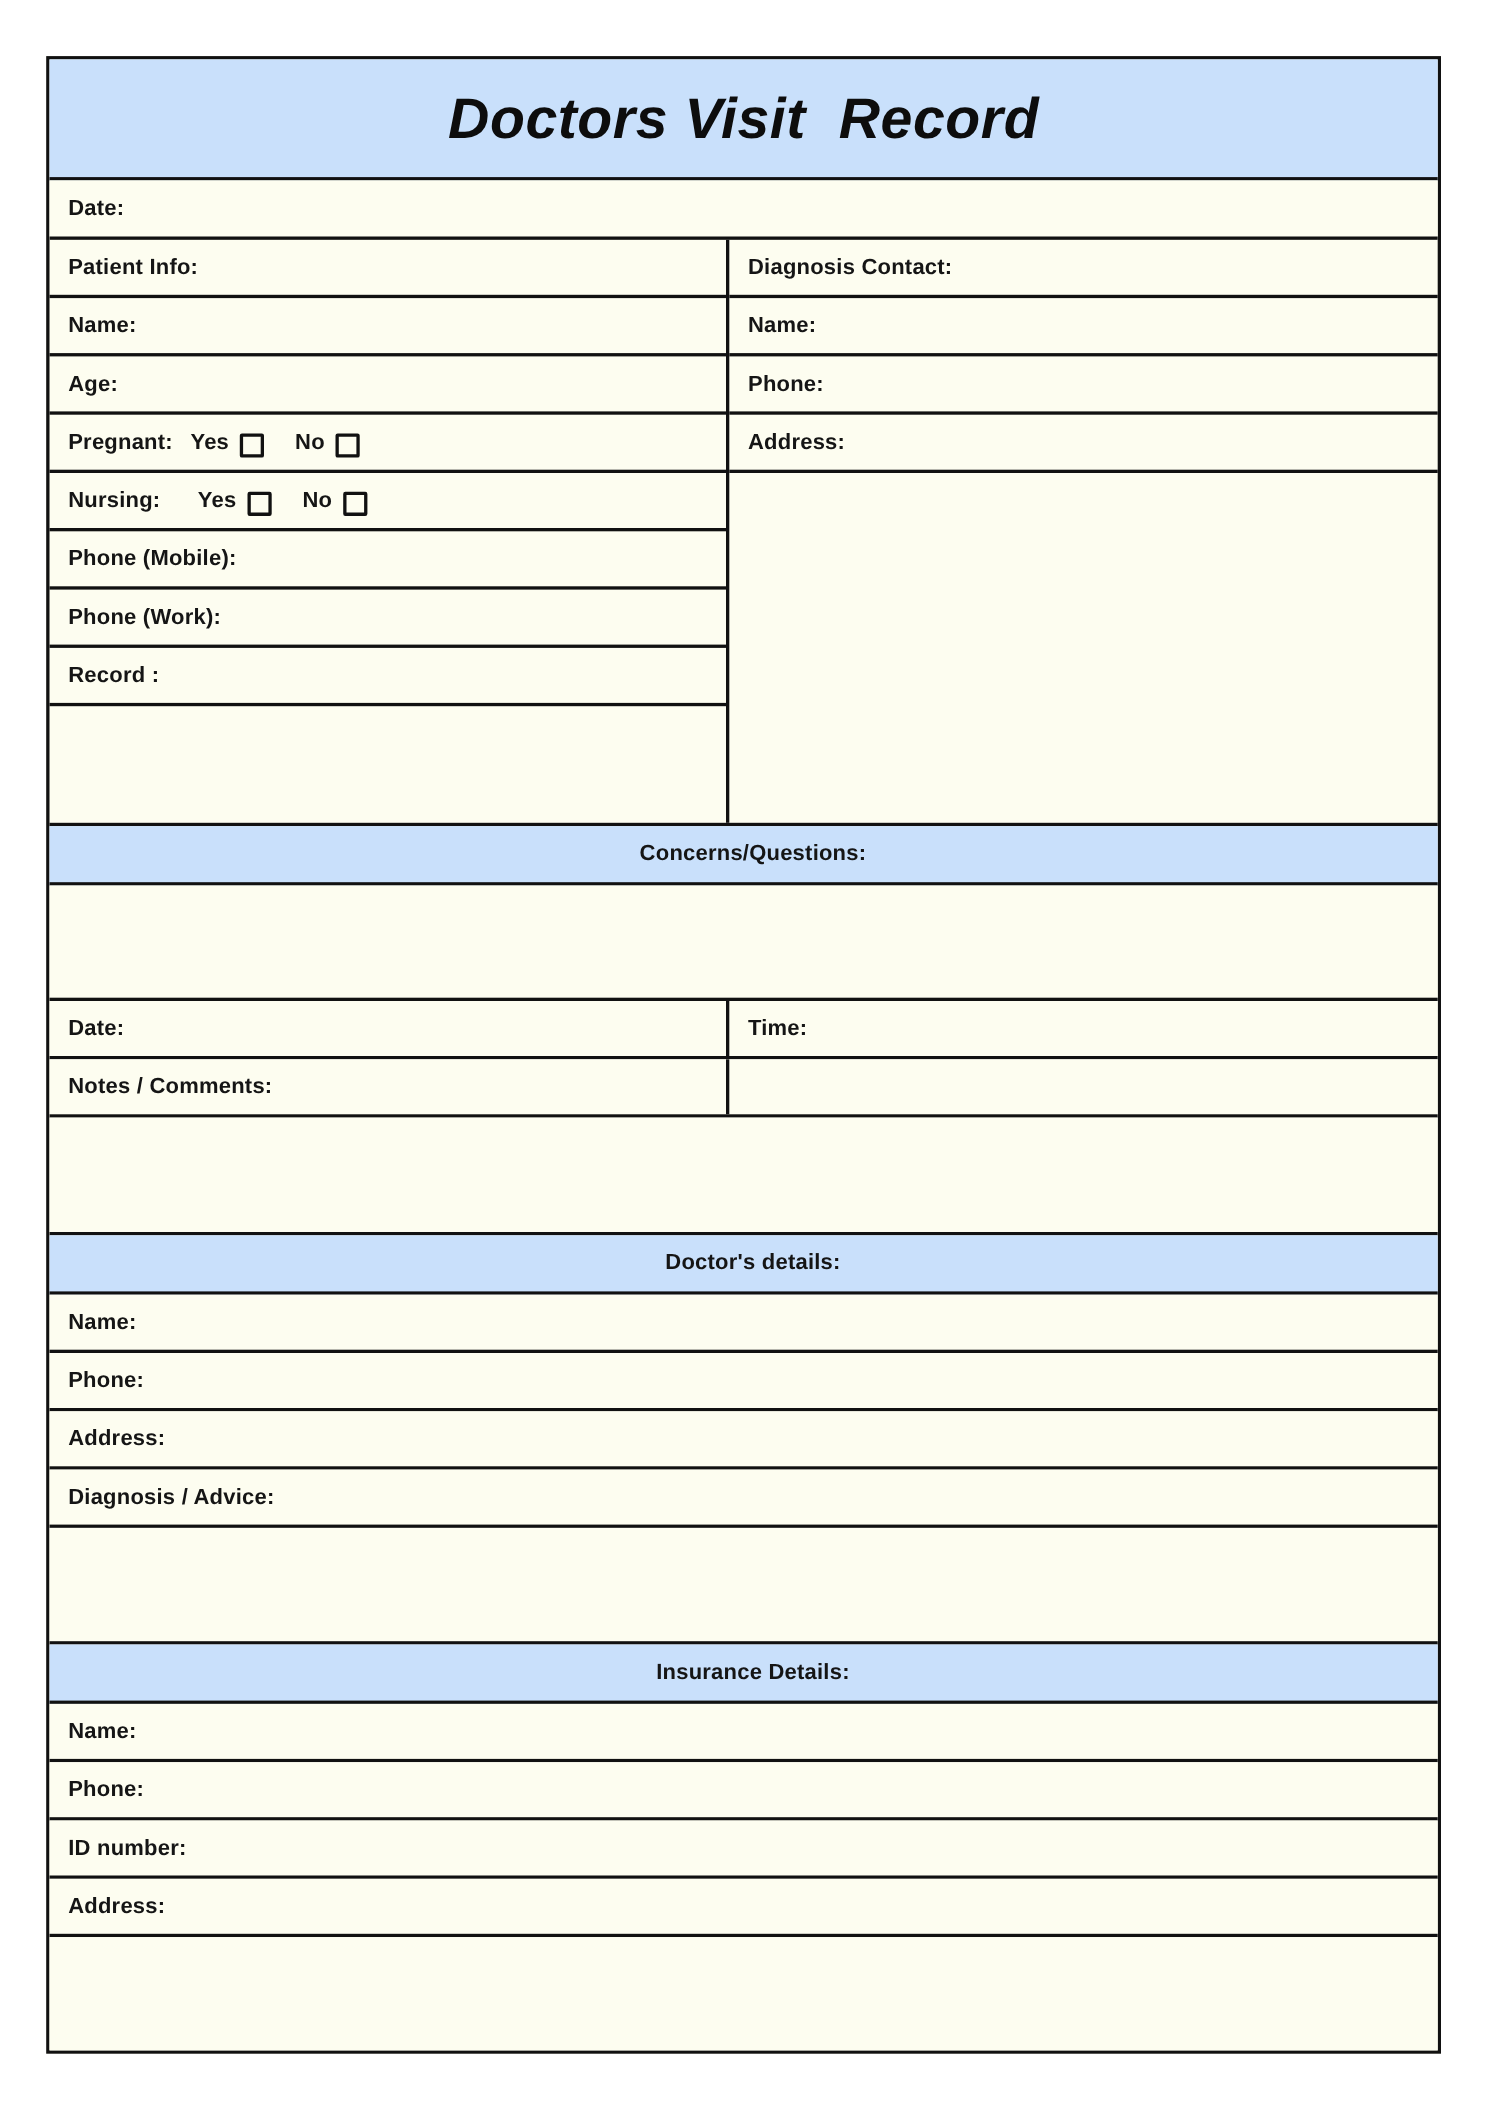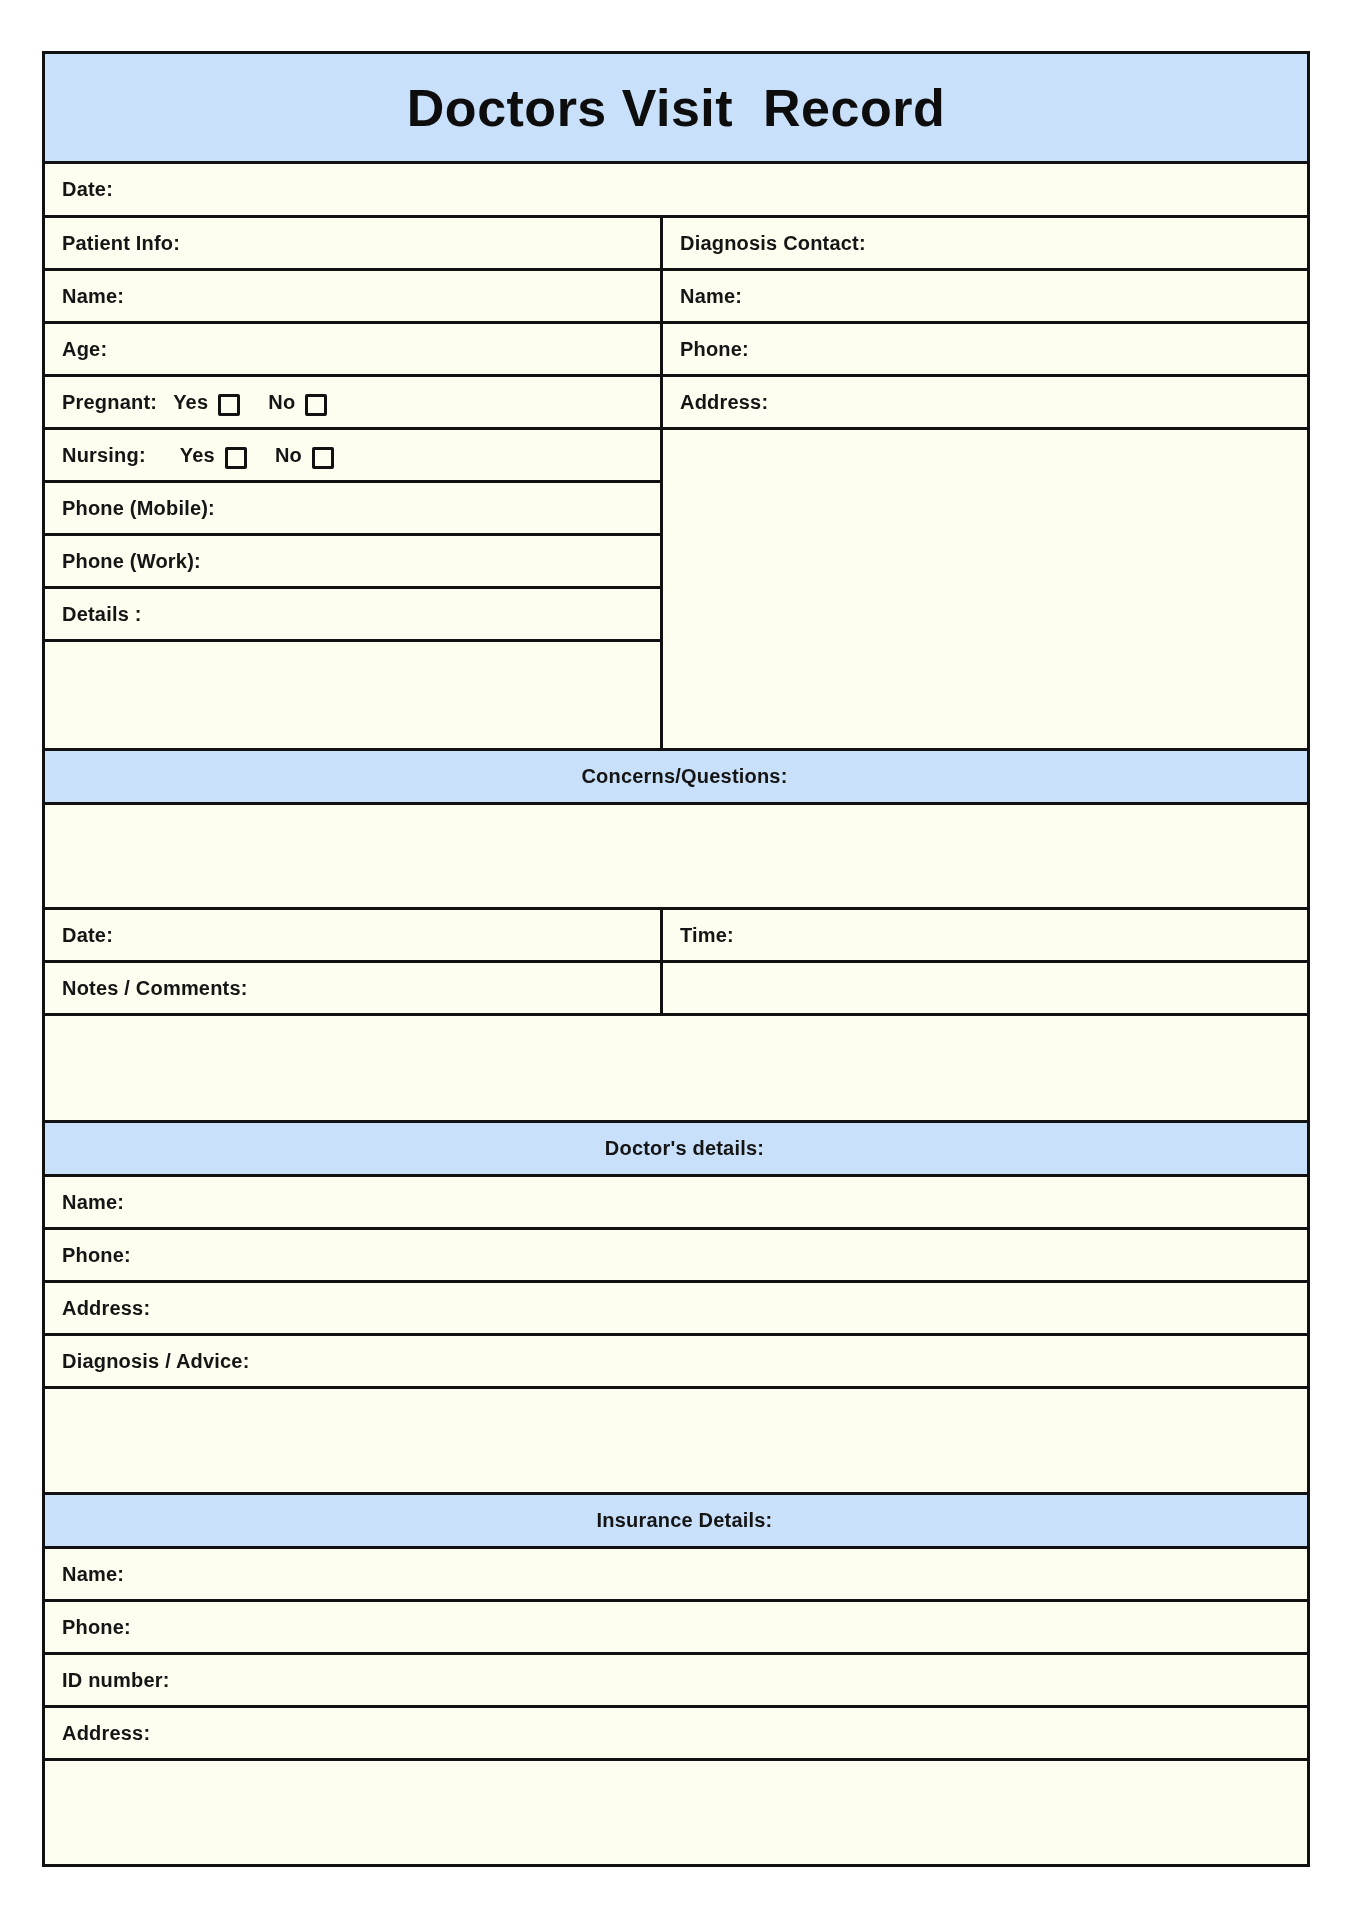--- a/index.html
+++ b/index.html
@@ -25,21 +25,21 @@
     display:flex;flex-direction:column;
   }
   .title-band{
     height:110px;flex:0 0 110px;
     background:var(--header-blue);
     border-bottom:3px solid var(--border-black);
     display:flex;align-items:center;justify-content:center;
   }
   .title-band h1{
     font-size:52px;font-weight:800;letter-spacing:0.5px;
-    white-space:pre;color:#0d0d0d;
+    white-space:pre;color:#0d0d0d;font-style:italic;
   }
   .band{
     background:var(--header-blue);
     border-bottom:3px solid var(--border-black);
     display:flex;align-items:center;
     flex:0 0 54px;height:54px;justify-content:center;
   }
   .row{
     border-bottom:3px solid var(--border-black);
     display:flex;align-items:center;
@@ -135,21 +135,21 @@
           <span class="cb"></span>
         </span>
       </div>
       <div class="cell">
         <span class="lbl">Phone (Mobile):</span>
       </div>
       <div class="cell">
         <span class="lbl">Phone (Work):</span>
       </div>
       <div class="cell">
-        <span class="lbl">Details :</span>
+        <span class="lbl">Record :</span>
       </div>
       <div class="cell filler"></div>
     </div>
     <div class="col-right">
       <div class="cell">
         <span class="lbl">Diagnosis Contact:</span>
       </div>
       <div class="cell">
         <span class="lbl">Name:</span>
       </div>

